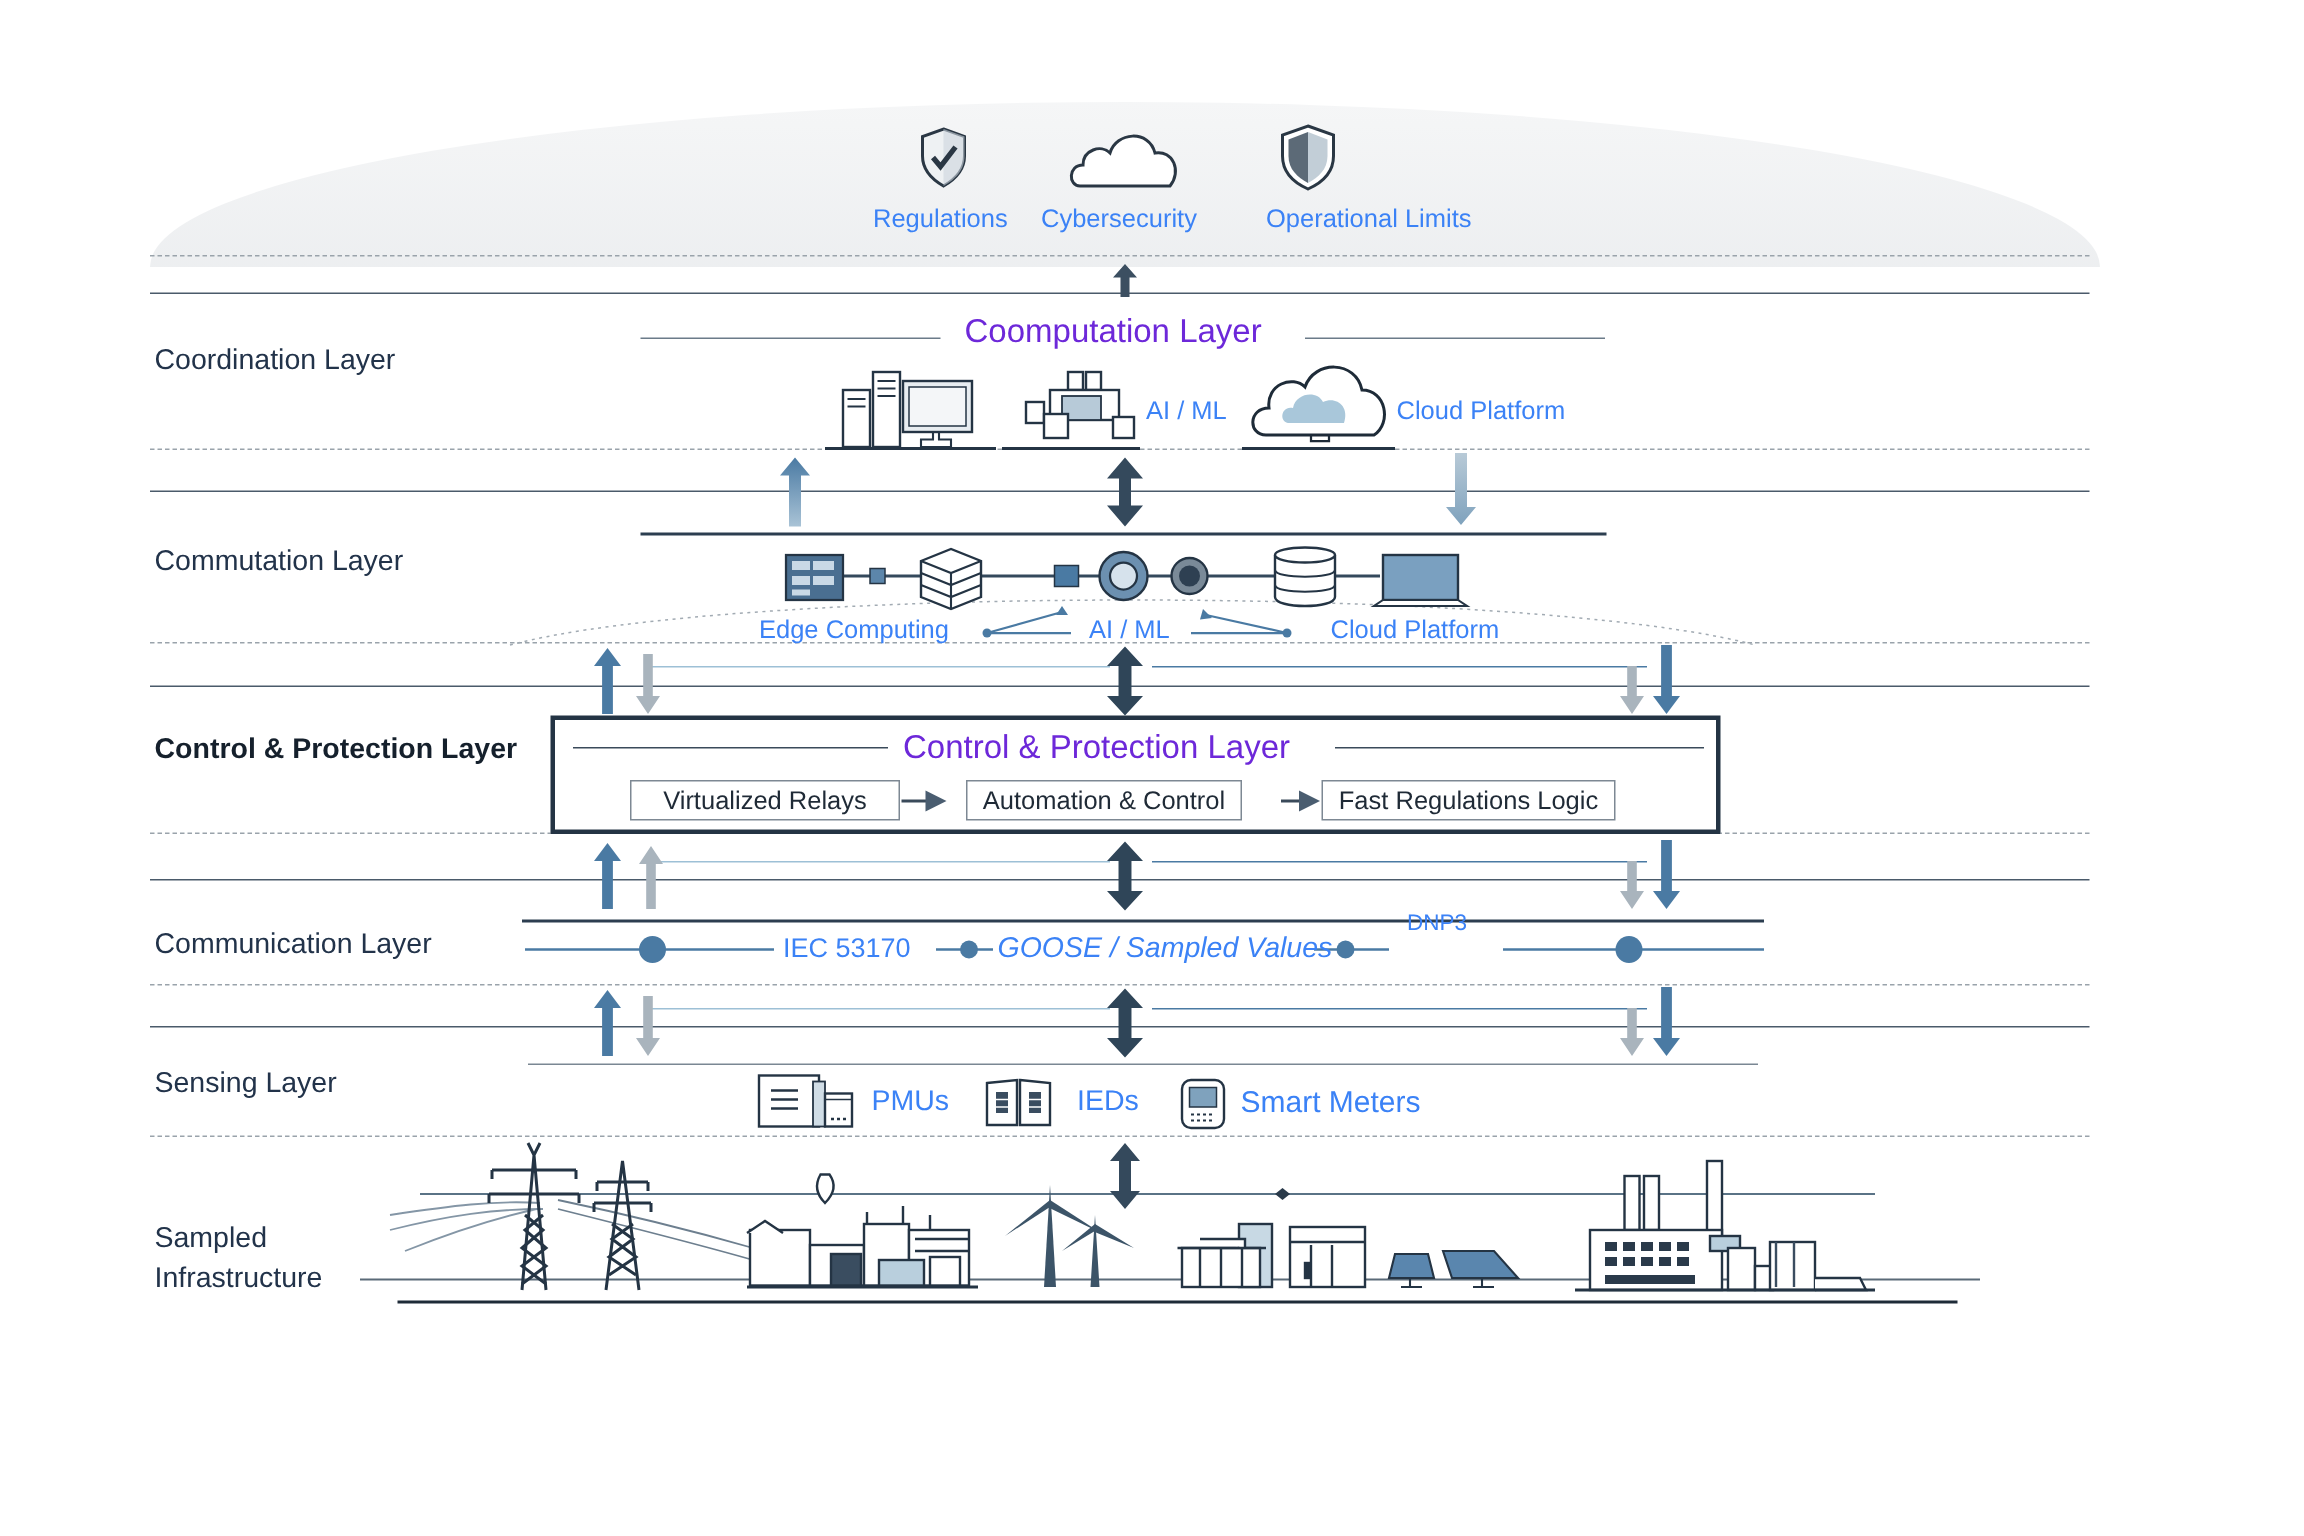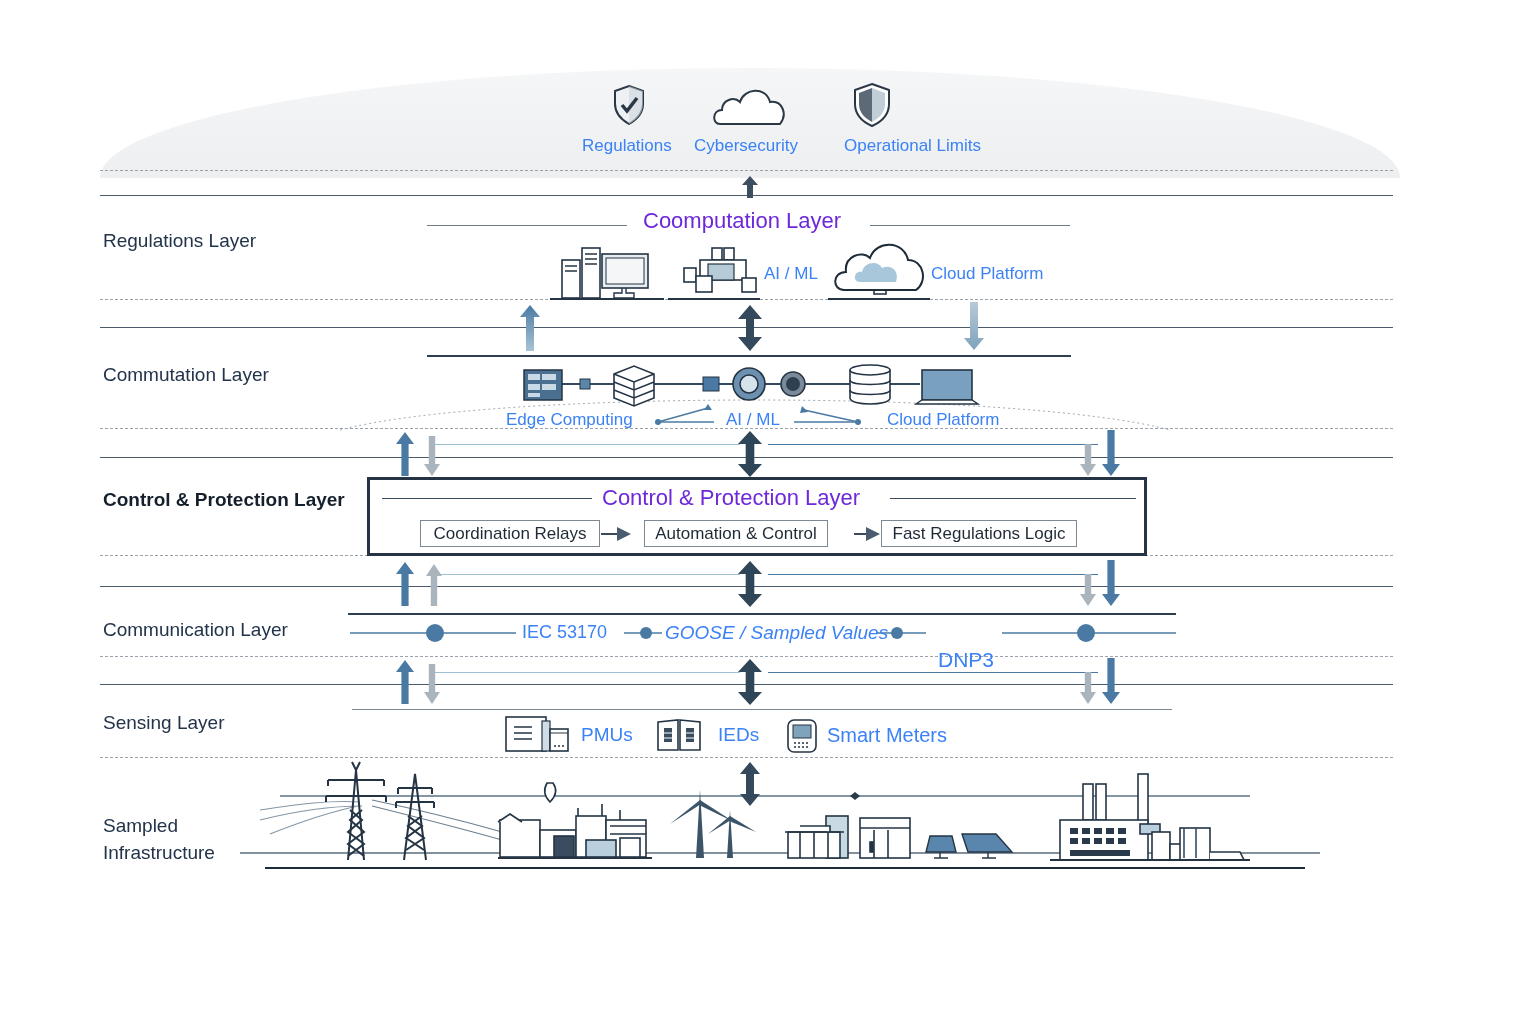--- a/index.html
+++ b/index.html
@@ -52,21 +52,21 @@
 <div class="dline" style="left:100px;top:428px;width:1293px"></div>
 <div class="hline" style="left:100px;top:457px;width:1293px"></div>
 <div class="dline" style="left:100px;top:555px;width:1293px"></div>
 <div class="hline" style="left:100px;top:586px;width:1293px"></div>
 <div class="hline thick" style="left:348px;top:613px;width:828px"></div>
 <div class="dline" style="left:100px;top:656px;width:1293px"></div>
 <div class="hline" style="left:100px;top:684px;width:1293px"></div>
 <div class="hline" style="left:352px;top:709px;width:820px;border-top-color:#7a8793"></div>
 <div class="dline" style="left:100px;top:757px;width:1293px"></div>
 
-<div class="side-label" style="top:230px">Regulations Layer</div>
+<div class="side-label" style="top:230px">Coordination Layer</div>
 <div class="side-label" style="top:364px">Commutation Layer</div>
 <div class="side-label bold" style="top:489px">Control &amp; Protection Layer</div>
 <div class="side-label" style="top:619px">Communication Layer</div>
 <div class="side-label" style="top:712px">Sensing Layer</div>
 <div class="side-label" style="top:815px">Sampled</div>
 <div class="side-label" style="top:842px">Infrastructure</div>
 
 <svg style="left:742px;top:176px" width="16" height="22" viewBox="0 0 16 22">
   <path d="M8 0 L16 9 H11 V22 H5 V9 H0 Z" fill="#3c4f61"></path>
 </svg>
@@ -173,21 +173,21 @@
   <path d="M148 4 L154 10 L146 11 Z" fill="#4a7aa3"></path>
     <circle cx="204" cy="20" r="3" fill="#4a7aa3"></circle>
 </svg>
 
 <div id="arrow-rows"></div>
 
 <div class="cp-box">
   <div class="hline" style="left:12px;top:18px;width:210px;border-top-color:#3a4a5a"></div>
   <div class="hline" style="left:520px;top:18px;width:246px;border-top-color:#3a4a5a"></div>
   <div class="title" style="left:232px;top:5px">Control &amp; Protection Layer</div>
-  <div class="cp-sub" style="left:50px;width:180px">Coordination Relays</div>
+  <div class="cp-sub" style="left:50px;width:180px">Virtualized Relays</div>
   <div class="cp-sub" style="left:274px;width:184px">Automation &amp; Control</div>
   <div class="cp-sub" style="left:511px;width:196px">Fast Regulations Logic</div>
   <svg style="left:231px;top:47px" width="32" height="14" viewBox="0 0 32 14">
     <line x1="0" y1="7" x2="20" y2="7" stroke="#3a4a5a" stroke-width="2"></line>
       <path d="M16 0 L30 7 L16 14 Z" fill="#4a5d70"></path>
     </svg>
   <svg style="left:484px;top:47px" width="28" height="14" viewBox="0 0 28 14">
     <line x1="0" y1="7" x2="16" y2="7" stroke="#3a4a5a" stroke-width="2"></line>
       <path d="M12 0 L26 7 L12 14 Z" fill="#4a5d70"></path>
     </svg>
@@ -198,21 +198,21 @@
   <circle cx="85" cy="13" r="9" fill="#4a7aa3"></circle>
   <line x1="274" y1="13" x2="312" y2="13" stroke="#4a7aa3" stroke-width="1.6"></line>
   <circle cx="296" cy="13" r="6" fill="#4a7aa3"></circle>
   <line x1="526" y1="13" x2="576" y2="13" stroke="#4a7aa3" stroke-width="1.6"></line>
   <circle cx="547" cy="13" r="6" fill="#4a7aa3"></circle>
   <line x1="652" y1="13" x2="826" y2="13" stroke="#4a7aa3" stroke-width="1.6"></line>
   <circle cx="736" cy="13" r="9" fill="#4a7aa3"></circle>
 </svg>
 <div class="txt" style="left:522px;top:622px;font-size:18px">IEC 53170</div>
 <div class="txt" style="left:665px;top:622px;font-size:19px;font-style:italic">GOOSE / Sampled Values</div>
-<div class="txt" style="left:938px;top:648px;font-size:21px">DNP3</div>
+<div class="txt" style="left:938px;top:607px;font-size:15px">DNP3</div>
 
 <svg style="left:504px;top:715px" width="66" height="38" viewBox="0 0 66 38">
   <rect x="2" y="2" width="40" height="34" fill="#fff" stroke="#243444" stroke-width="1.6"></rect>
   <path d="M10 12h18M10 18h18M10 24h18" stroke="#243444" stroke-width="1.6"></path>
   <rect x="38" y="6" width="8" height="30" fill="#d0dde6" stroke="#243444" stroke-width="1.2"></rect>
   <rect x="46" y="14" width="18" height="22" fill="#fff" stroke="#243444" stroke-width="1.6"></rect>
   <path d="M46 18h18" stroke="#243444"></path>
     <path d="M50 31h2M54 31h2M58 31h2" stroke="#243444" stroke-width="1.6"></path>
 </svg>
 <div class="txt" style="left:581px;top:724px;font-size:19px">PMUs</div>

